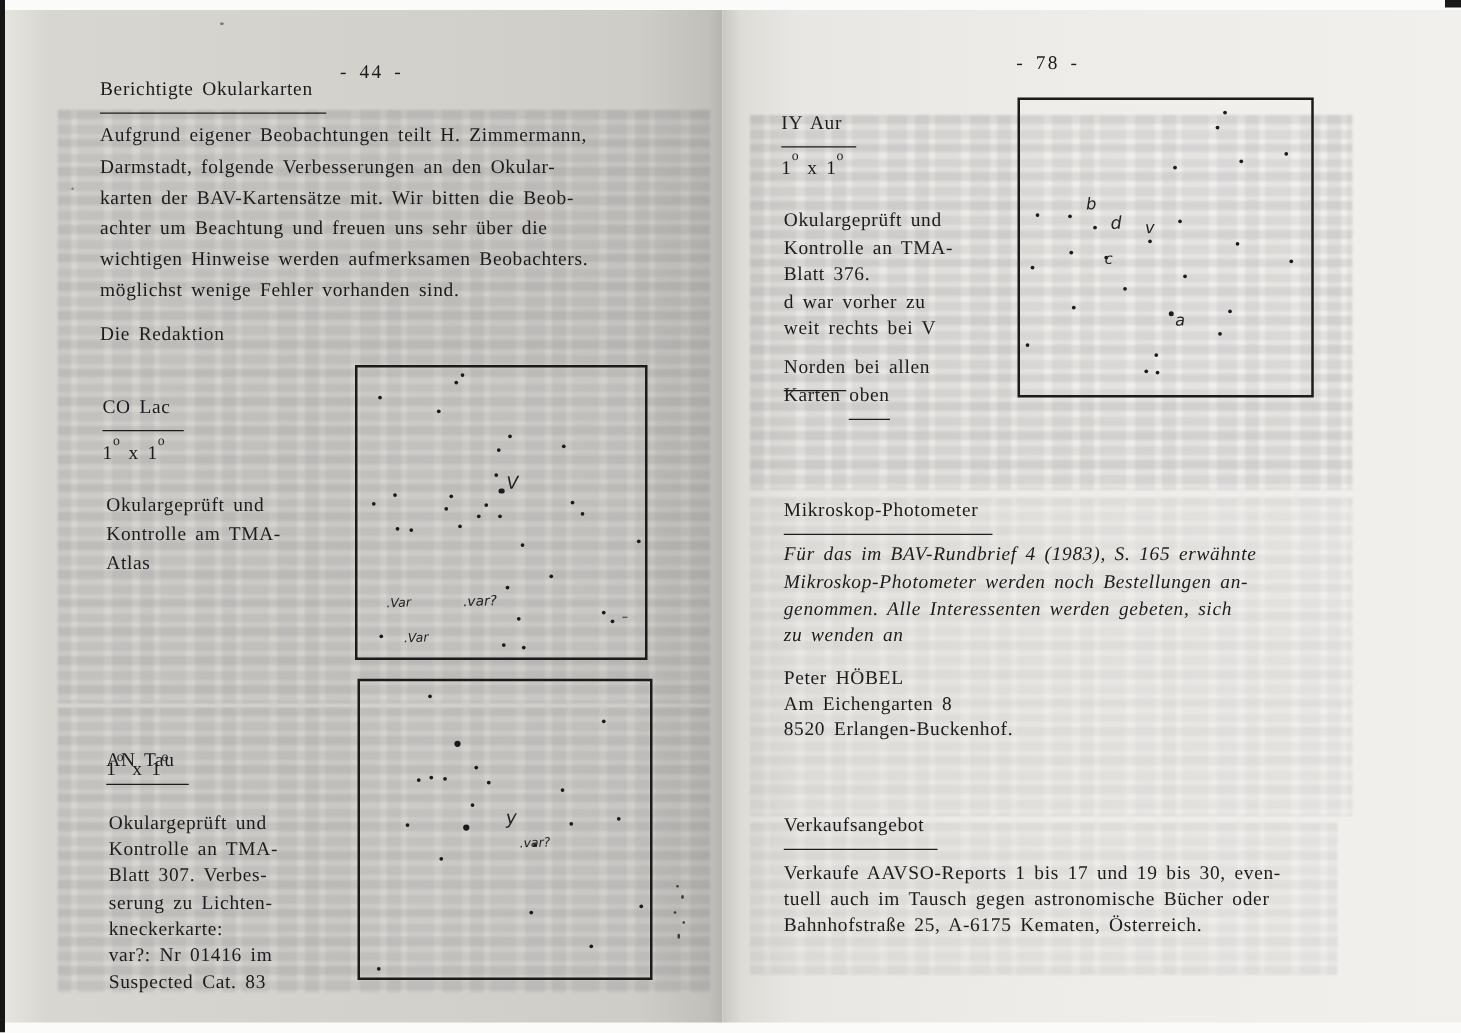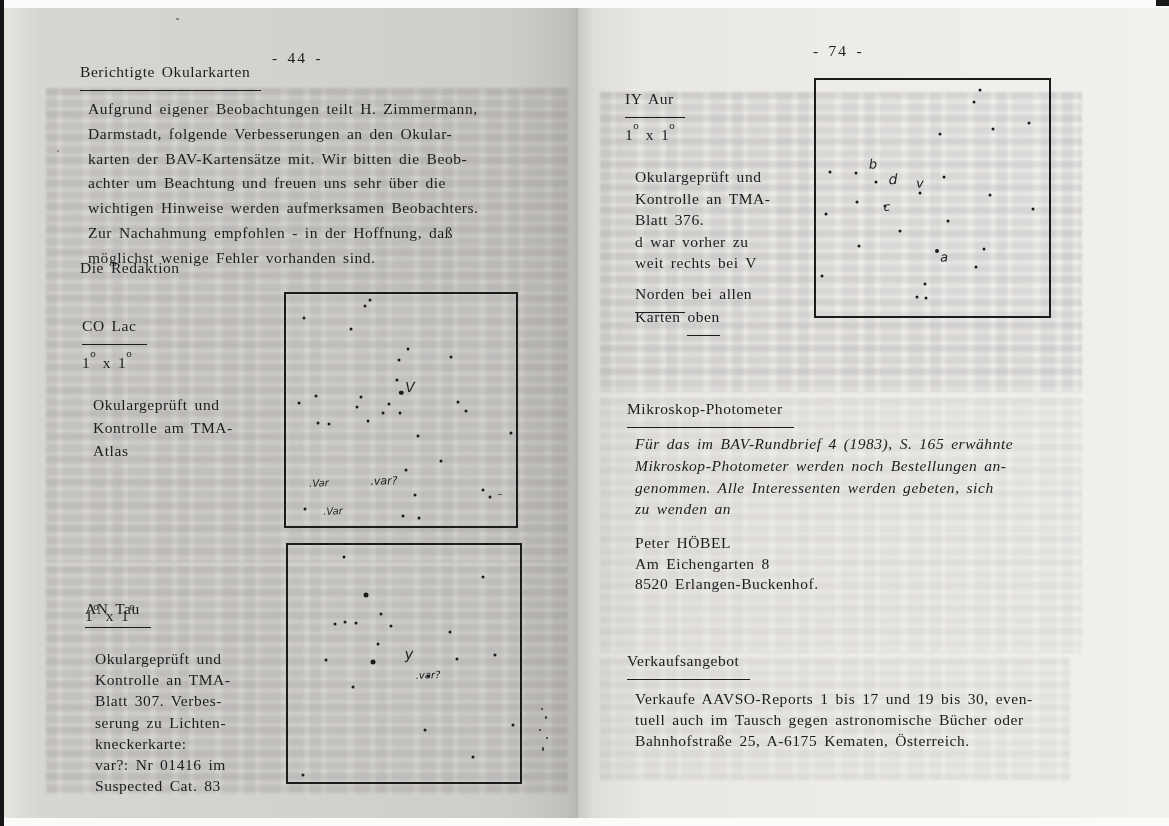--- a/index.html
+++ b/index.html
@@ -17,21 +17,21 @@
   .ghost{position:absolute;pointer-events:none;filter:blur(.8px);
     background:
       repeating-linear-gradient(90deg, rgba(70,70,82,.10) 0 11px, rgba(70,70,82,0) 11px 16px,
         rgba(70,70,82,.08) 16px 37px, rgba(70,70,82,0) 37px 44px, rgba(70,70,82,.09) 44px 60px, rgba(70,70,82,0) 60px 66px),
       repeating-linear-gradient(180deg, rgba(80,78,90,.14) 0 7px, rgba(80,78,90,0) 7px 12px,
         rgba(80,78,90,.10) 12px 19px, rgba(80,78,90,0) 19px 23px);}
   .ghost.light{opacity:.45;}
   .ghost.dark{opacity:.85;}
 
   .tw{position:absolute;color:#1c1c1c;font-size:15.5px;letter-spacing:.55px;word-spacing:2.5px;white-space:nowrap;}
-  .tline{white-space:nowrap;margin-left:8px;}
+  .tline{white-space:nowrap;}
   .u{border-bottom:1.6px solid #1c1c1c;padding-bottom:10px;}
   .u-ext{padding-right:11px;}
   sup.deg{font-size:11px;position:relative;top:-5px;letter-spacing:0;}
 
   .chart{position:absolute;border:2px solid #1b1b1b;background:rgba(255,255,255,.07);}
   .star{position:absolute;background:#1b1b1b;border-radius:50%;transform:translate(-50%,-50%);}
   .chart-label{position:absolute;color:#222;font-family:"DejaVu Sans",sans-serif;
     transform:translate(-50%,-50%) rotate(-2deg);font-style:italic;white-space:nowrap;}
 
   .speck{position:absolute;background:#3a3a3a;border-radius:40%;}
@@ -55,21 +55,20 @@
 <div class="tw" style="left:80px;top:63px;">
   <span class="u u-ext">Berichtigte Okularkarten</span>
 </div>
 
 <div class="tw" style="left:80px;top:97px;line-height:24.8px;">
     <div class="tline">Aufgrund eigener Beobachtungen teilt H. Zimmermann,</div>
     <div class="tline">Darmstadt, folgende Verbesserungen an den Okular-</div>
     <div class="tline">karten der BAV-Kartensätze mit. Wir bitten die Beob-</div>
     <div class="tline">achter um Beachtung und freuen uns sehr über die</div>
     <div class="tline">wichtigen Hinweise werden aufmerksamen Beobachters.</div>
-    <div class="tline">Zur Nachahmung empfohlen - in der Hoffnung, daß</div>
     <div class="tline">möglichst wenige Fehler vorhanden sind.</div>
   </div>
 
 <div class="tw" style="left:80px;top:259px;">Die Redaktion</div>
 
 <div class="tw" style="left:82px;top:317px;">
   <span class="u u-ext">CO Lac</span>
 </div>
 <div class="tw" style="left:82px;top:352px;">1<sup class="deg">o</sup> x 1<sup class="deg">o</sup></div>
 <div class="tw" style="left:85px;top:393px;line-height:23px;">
@@ -149,21 +148,21 @@
     <div class="star" style="left: 28.1%; top: 60%; width: 3px; height: 3px;"></div>
     <div class="star" style="left: 60.4%; top: 55.1%; width: 3px; height: 3px;"></div>
     <div class="star" style="left: 97.1%; top: 76.1%; width: 3px; height: 3px;"></div>
     <div class="star" style="left: 59%; top: 78.2%; width: 3px; height: 3px;"></div>
     <div class="star" style="left: 79.9%; top: 89.5%; width: 3px; height: 3px;"></div>
     <div class="star" style="left: 6.5%; top: 97.2%; width: 3px; height: 3px;"></div>
     <div class="chart-label" style="left: 52%; top: 46%; font-size: 15px;">y</div>
     <div class="chart-label" style="left: 60.5%; top: 55%; font-size: 10px;">.var?</div>
   </div>
 
-<div class="tw" style="left:813px;top:42px;letter-spacing:2px;">- 74 -</div>
+<div class="tw" style="left:813px;top:42px;letter-spacing:2px;">- 78 -</div>
 
 <div class="tw" style="left:625px;top:90px;">
   <span class="u u-ext">IY Aur</span>
 </div>
 <div class="tw" style="left:625px;top:124px;">1<sup class="deg">o</sup> x 1<sup class="deg">o</sup></div>
 <div class="tw" style="left:627px;top:166px;line-height:21.5px;">
     <div class="tline">Okulargeprüft und</div>
     <div class="tline">Kontrolle an TMA-</div>
     <div class="tline">Blatt 376.</div>
     <div class="tline">d war vorher zu</div>

